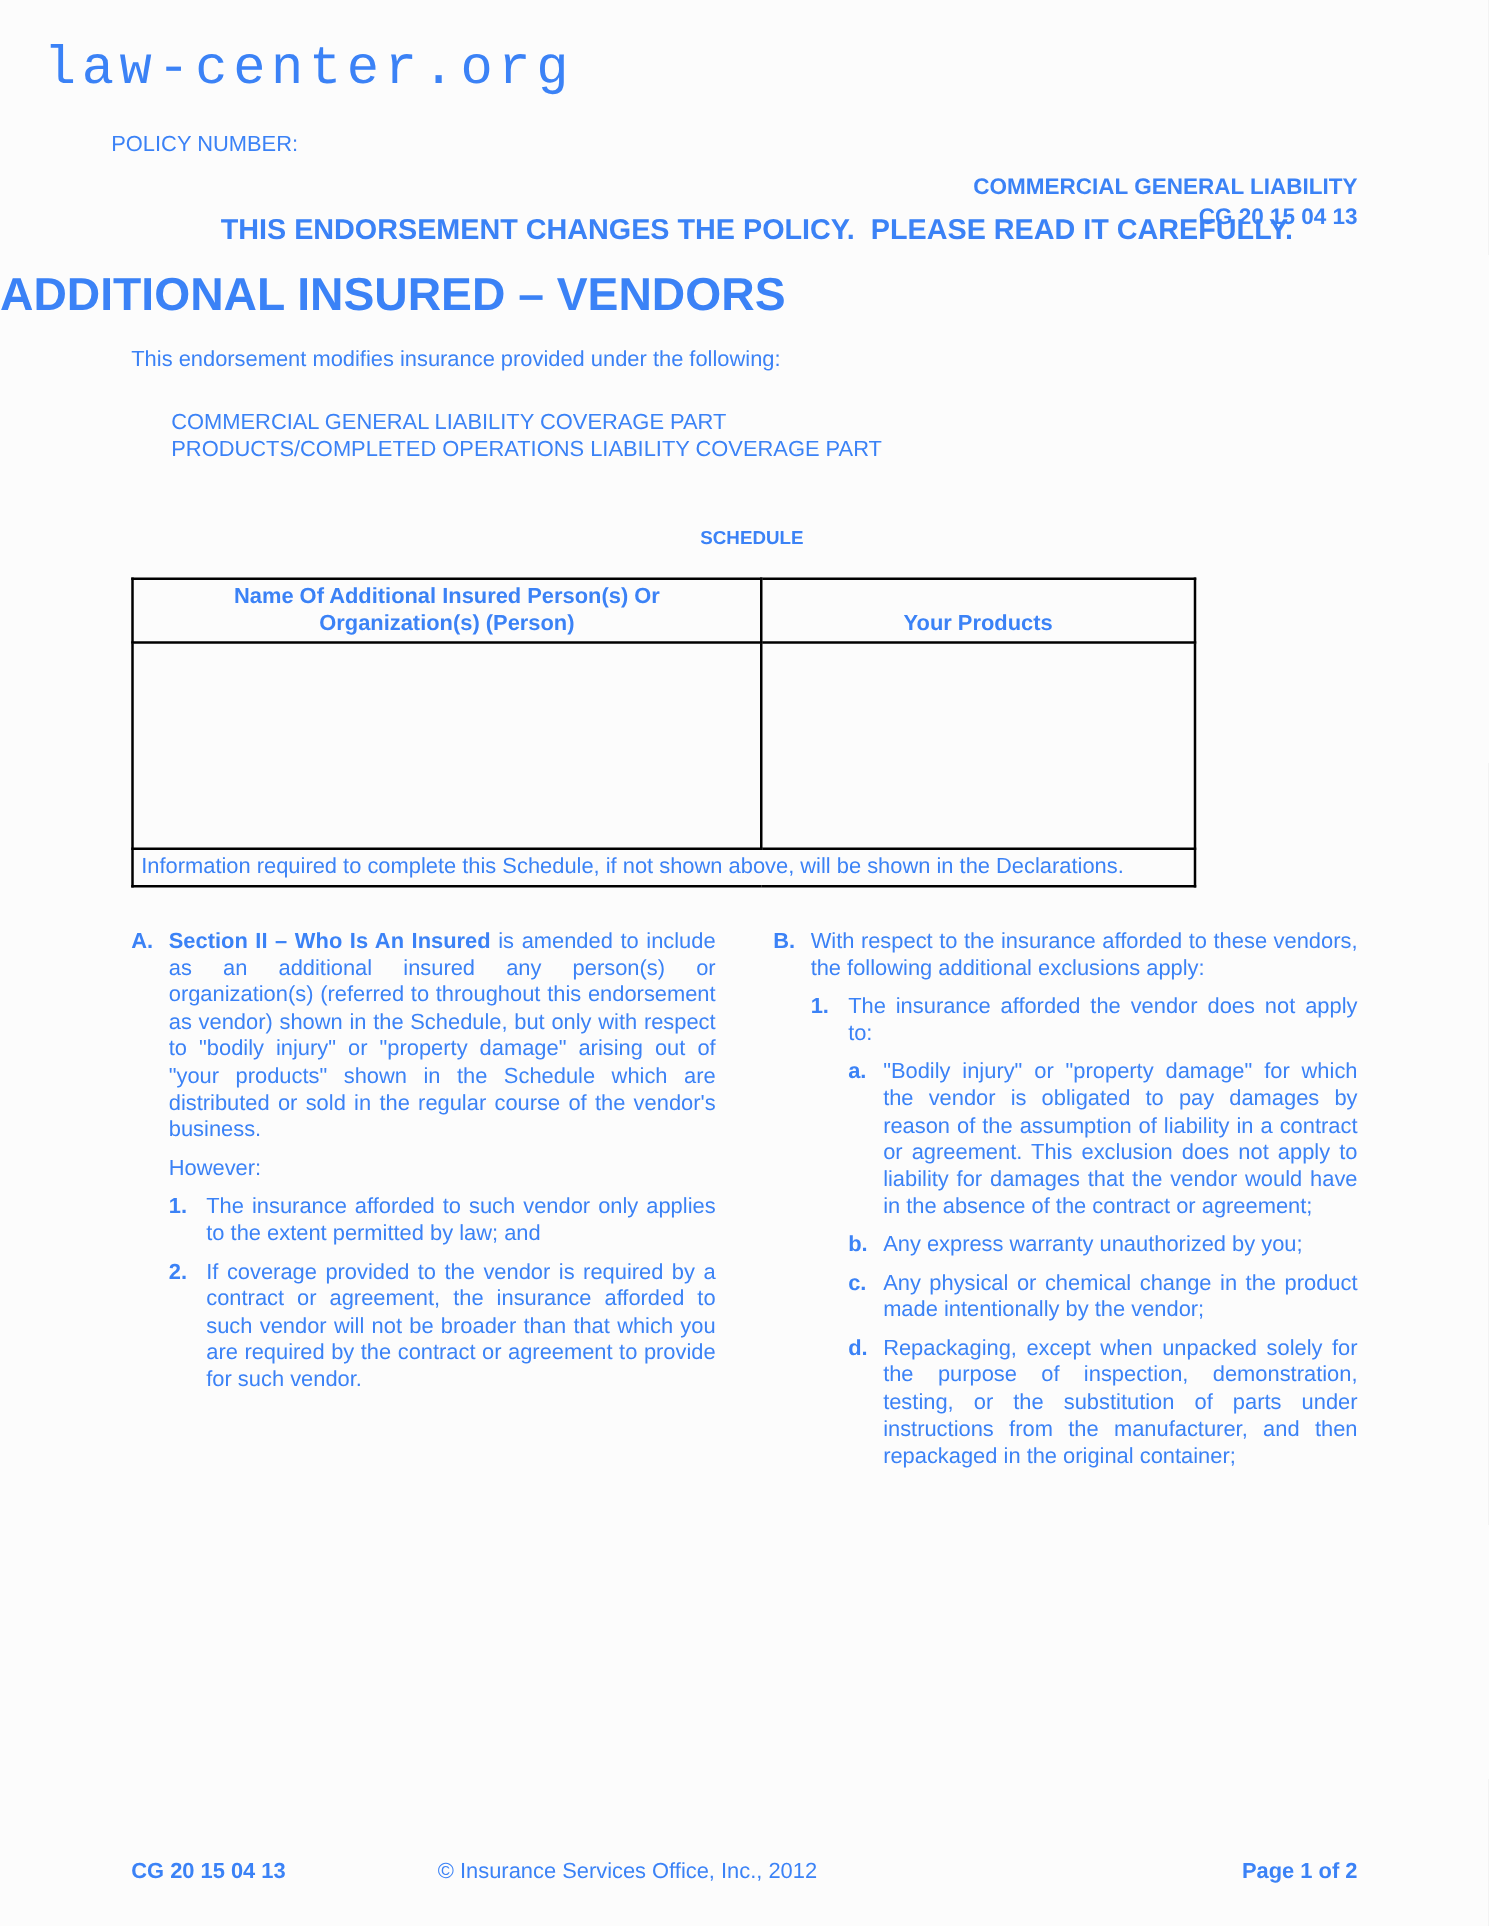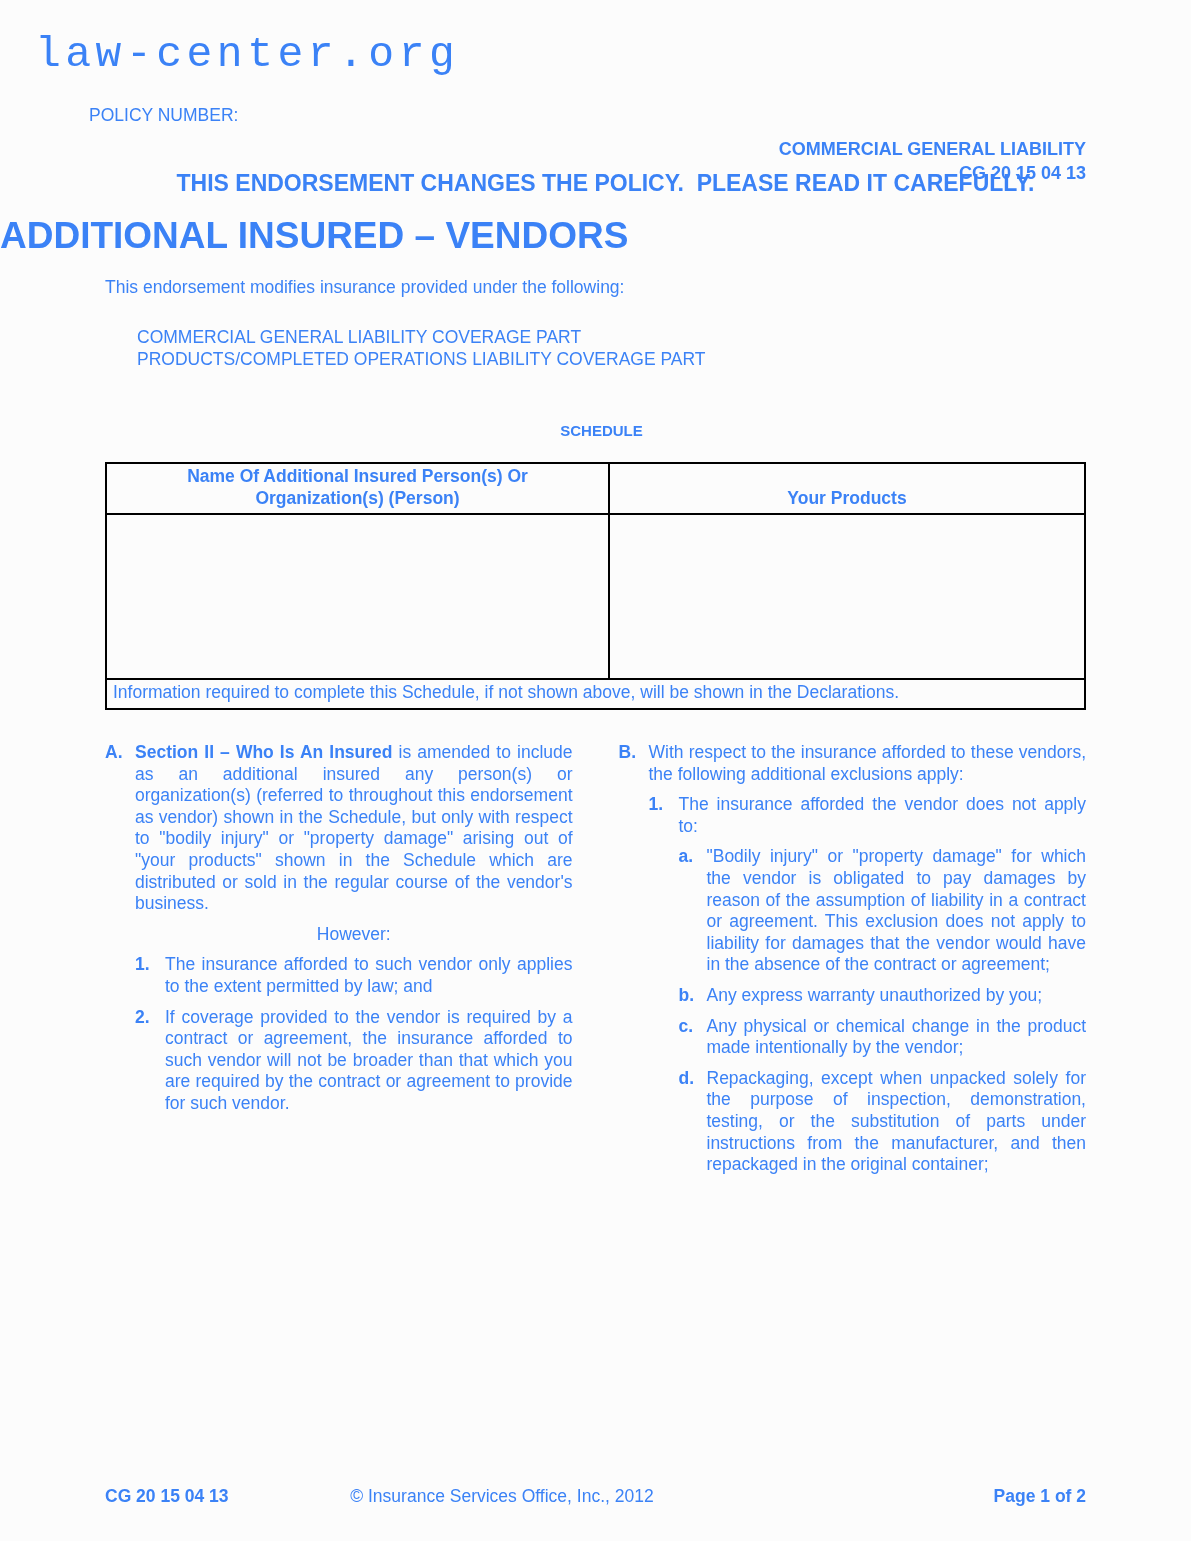--- a/index.html
+++ b/index.html
@@ -60,21 +60,21 @@
     left: 12px; right: 0;
     top: 422px;
     text-align: center;
     font-weight: bold;
     font-size: 15px;
   }
   table.schedule {
     position: absolute;
     left: 105px;
     top: 462px;
-    width: 981px;
+    width: 852px;
     border-collapse: collapse;
     table-layout: fixed;
     font-size: 17.5px;
     padding-left: 28px;
   }
   table.schedule th, table.schedule td { border: 2px solid #000; }
   table.schedule th.col1 { width: 503px; }
   table.schedule th {
     font-weight: bold;
     text-align: center;
@@ -161,21 +161,21 @@
   </tbody>
     </table>
 
   <div class="columns">
 
     <div class="col">
       <div class="item">
         <span class="marker">A.</span>
         <div class="item-body">
           <span><span class="bold">Section II – Who Is An Insured</span><span> is amended to include as an additional insured any person(s) or organization(s) (referred to throughout this endorsement as vendor) shown in the Schedule, but only with respect to "bodily injury" or "property damage" arising out of "your products" shown in the Schedule which are distributed or sold in the regular course of the vendor's business.</span></span>
-          <div class="mt" style="text-align:center">However:</div>
+          <div class="mt" style="text-align:left">However:</div>
           <div class="item mt">
             <span class="marker">1.</span>
             <div class="item-body">The insurance afforded to such vendor only applies to the extent permitted by law; and</div>
           </div>
           <div class="item mt">
             <span class="marker">2.</span>
             <div class="item-body">If coverage provided to the vendor is required by a contract or agreement, the insurance afforded to such vendor will not be broader than that which you are required by the contract or agreement to provide for such vendor.</div>
           </div>
         </div>
       </div>

